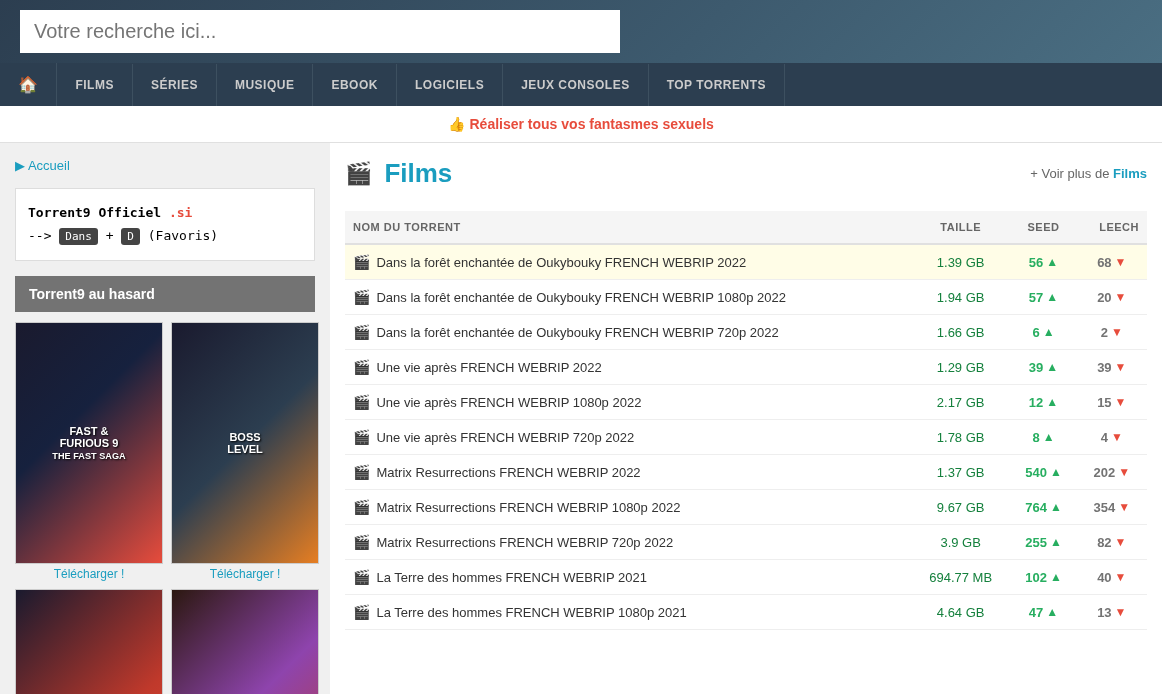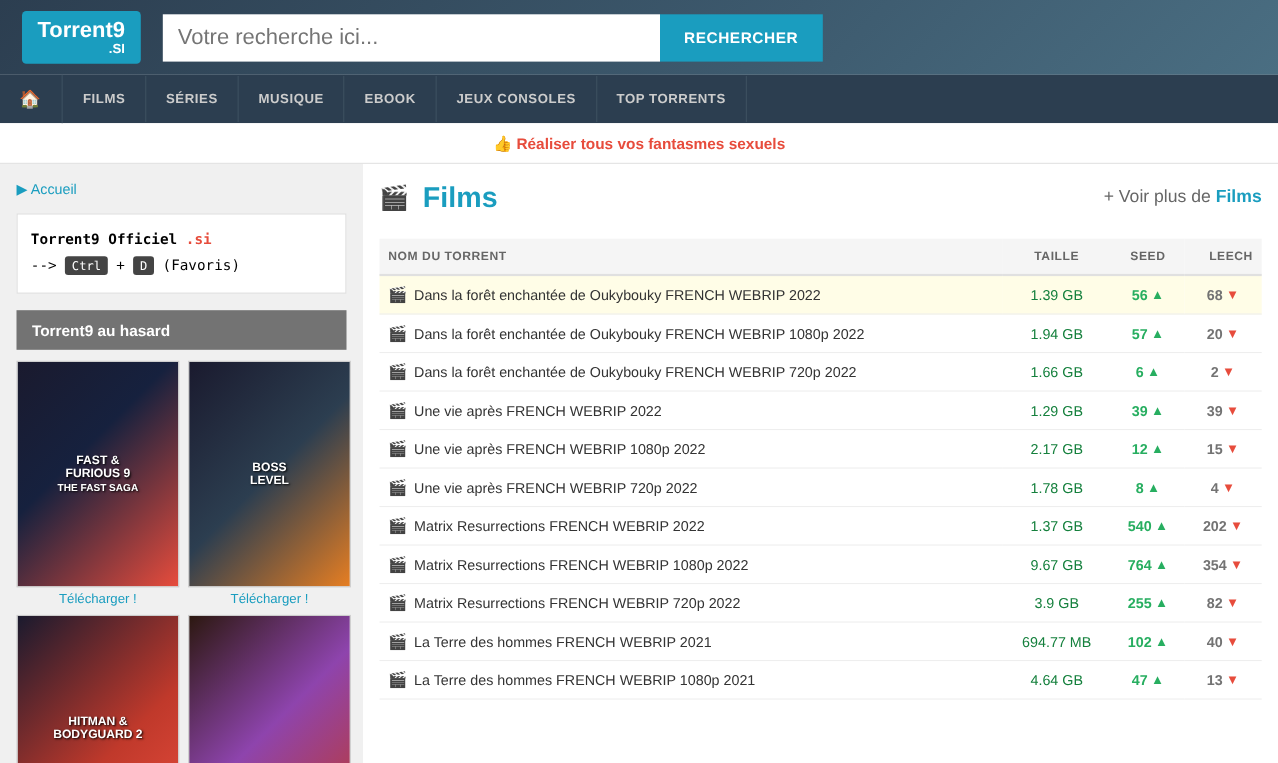--- a/index.html
+++ b/index.html
@@ -140,21 +140,21 @@
       display: grid;
       grid-template-columns: 1fr 1fr;
       gap: 8px;
       margin-bottom: 8px;
     }
     .poster-item {
       text-align: center;
     }
     .poster-img {
       width: 148px;
-      height: 206px;
+      height: 242px;
       background: #555;
       display: flex;
       align-items: center;
       justify-content: center;
       overflow: hidden;
       border: 1px solid #ccc;
     }
     .poster-fast {
       background: linear-gradient(135deg, #1a1a2e 0%, #16213e 40%, #e74c3c 100%);
     }
@@ -201,21 +201,21 @@
     .section-title {
       font-size: 26px;
       font-weight: bold;
       color: #1a9dbf;
     }
     .movie-icon {
       font-size: 22px;
     }
     .voir-plus {
       margin-left: auto;
-      font-size: 16px;
+      font-size: 13px;
       color: #666;
     }
     .voir-plus a {
       color: #1a9dbf;
       font-weight: bold;
       text-decoration: none;
     }
 
     
     .torrent-table {
@@ -269,36 +269,32 @@
       display: flex;
       align-items: center;
       justify-content: center;
       gap: 3px;
     }
   </style>
 </head>
 <body>
 
 <div class="header">
-  <div class="logo-box">
-    <span>Torrent9</span>
-    <span class="si">.SI</span>
-  </div>
   <div class="search-bar">
     <input class="search-input" type="text" placeholder="Votre recherche ici..." style="">
-    <button class="search-btn">RECHERCHER</button>
   </div>
 </div>
 
 <nav class="nav-bar">
   <div class="nav-item home">🏠</div>
   <div class="nav-item">FILMS</div>
   <div class="nav-item">SÉRIES</div>
   <div class="nav-item">MUSIQUE</div>
   <div class="nav-item">EBOOK</div>
+  <div class="nav-item">LOGICIELS</div>
   <div class="nav-item">JEUX CONSOLES</div>
   <div class="nav-item">TOP TORRENTS</div>
 </nav>
 
 <div class="banner">
   <span>👍</span>
   <a>Réaliser tous vos fantasmes sexuels</a>
 </div>
 
 <div class="content">
@@ -306,21 +302,21 @@
   <div class="sidebar">
     <div class="breadcrumb">Accueil</div>
 
     <div class="info-box">
       <div>
         <span class="title-name">Torrent9 Officiel</span>
         <span class="si-red">.si</span>
       </div>
       <div>
         <span>--&gt; </span>
-        <span class="kbd">Ctrl</span>
+        <span class="kbd">Dans</span>
         <span>+</span>
         <span class="kbd">D</span>
         <span>(Favoris)</span>
       </div>
     </div>
 
     <div class="random-section">Torrent9 au hasard</div>
 
     <div class="poster-grid">
       <div class="poster-item">

